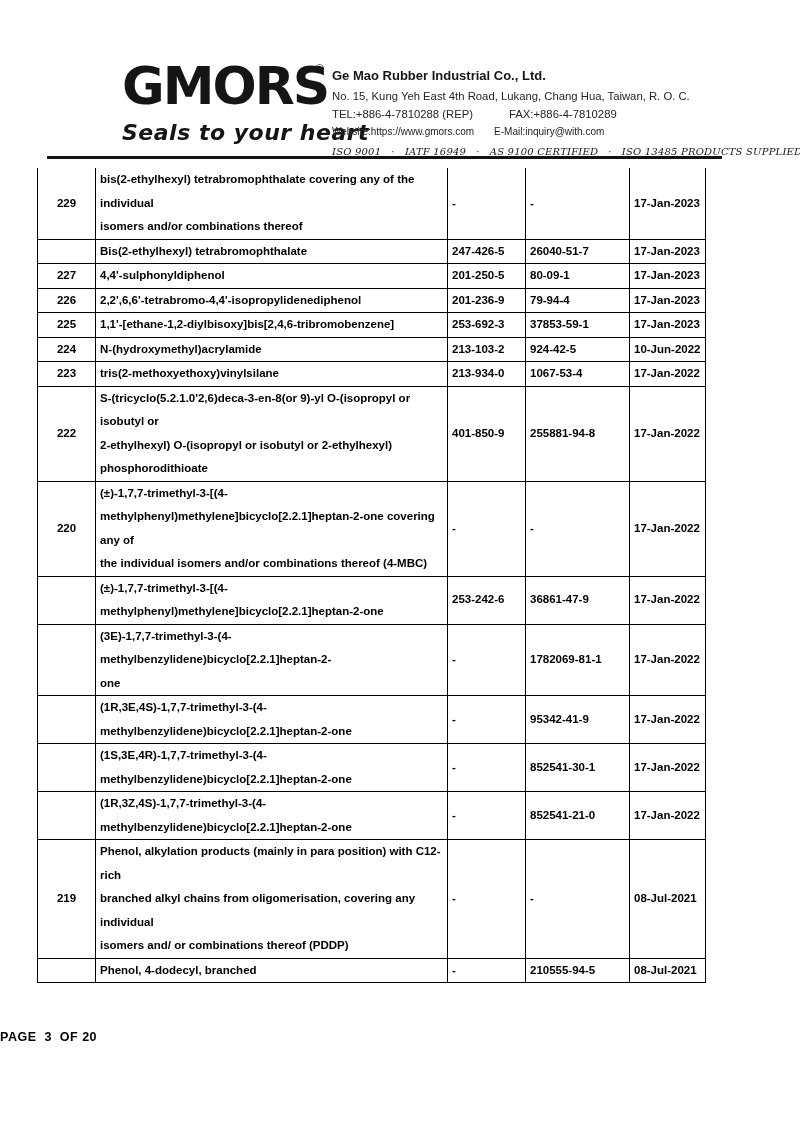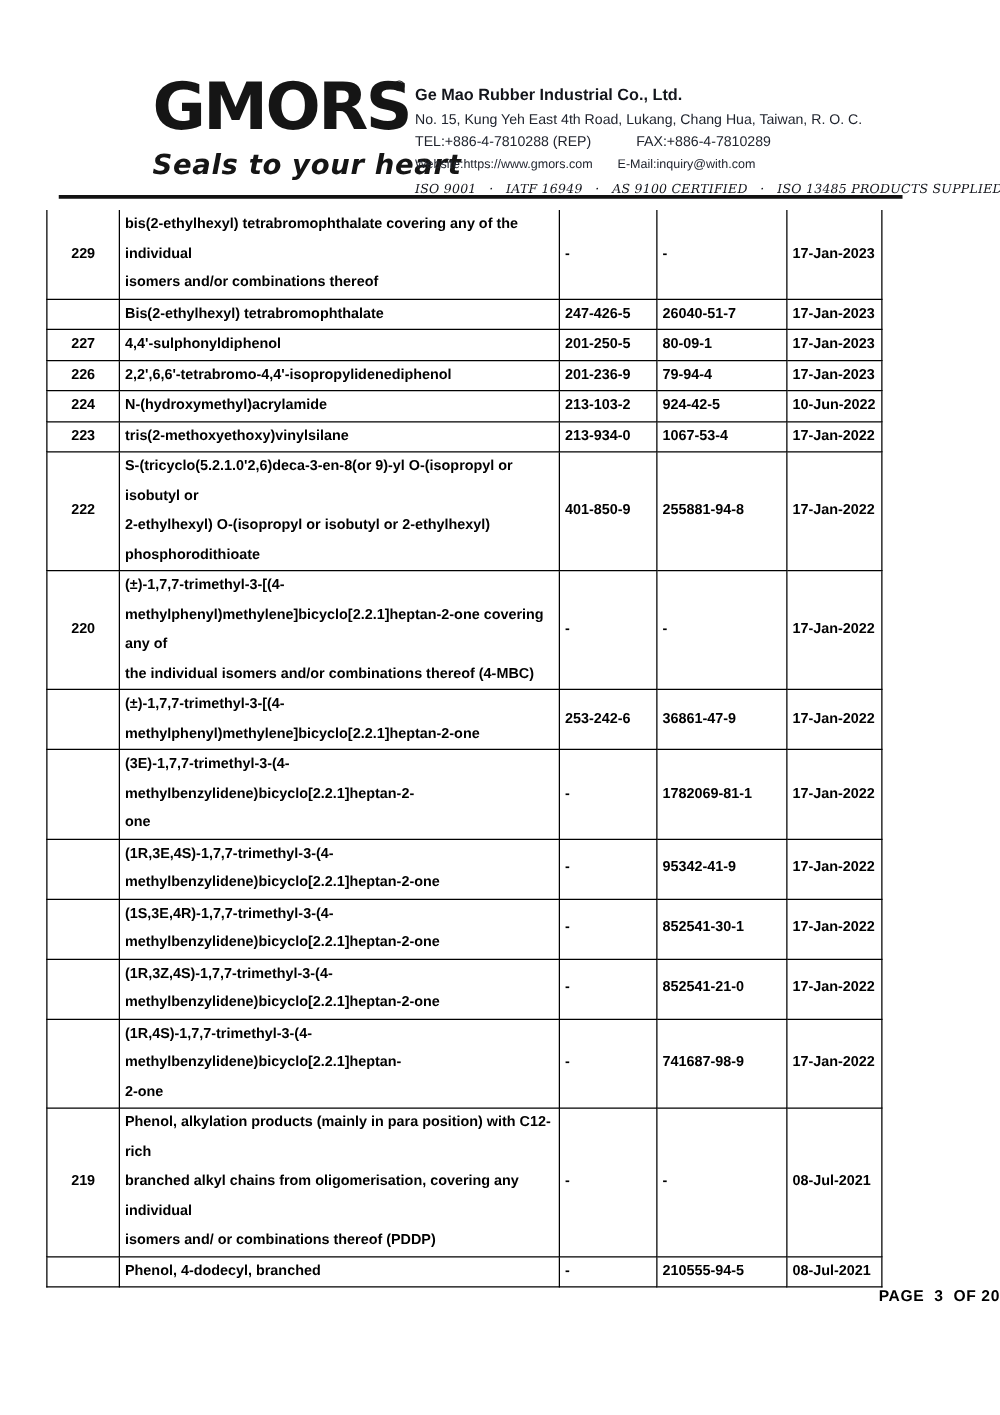--- a/index.html
+++ b/index.html
@@ -43,21 +43,21 @@
   td.c-num{text-align:center;padding-right:3px;}
   td.c-name{white-space:pre-line;}
   col.w-num{width:58px;}
   col.w-name{width:352px;}
   col.w-ec{width:78px;}
   col.w-cas{width:104px;}
   col.w-date{width:76px;}
 
   
   .footer{
-    position:absolute;left:0;top:1030px;width:800px;text-align:right;
+    position:absolute;left:0;top:1030px;width:800px;text-align:left;
     font-size:12.5px;font-weight:700;letter-spacing:0.5px;white-space:pre;color:#000;
   }
 </style>
 </head>
 <body>
 
 <div class="page">
 
   <div class="logo-block">
     <div class="logo-text">GMORS</div>
@@ -113,20 +113,27 @@
       <td class="c-date">17-Jan-2023</td>
     </tr>
         <tr>
       <td class="c-num">226</td>
       <td class="c-name">2,2',6,6'-tetrabromo-4,4'-isopropylidenediphenol</td>
       <td class="c-ec">201-236-9</td>
       <td class="c-cas">79-94-4</td>
       <td class="c-date">17-Jan-2023</td>
     </tr>
         <tr>
+      <td class="c-num">225</td>
+      <td class="c-name">1,1'-[ethane-1,2-diylbisoxy]bis[2,4,6-tribromobenzene]</td>
+      <td class="c-ec">253-692-3</td>
+      <td class="c-cas">37853-59-1</td>
+      <td class="c-date">17-Jan-2023</td>
+    </tr>
+        <tr>
       <td class="c-num">224</td>
       <td class="c-name">N-(hydroxymethyl)acrylamide</td>
       <td class="c-ec">213-103-2</td>
       <td class="c-cas">924-42-5</td>
       <td class="c-date">10-Jun-2022</td>
     </tr>
         <tr>
       <td class="c-num">223</td>
       <td class="c-name">tris(2-methoxyethoxy)vinylsilane</td>
       <td class="c-ec">213-934-0</td>
@@ -185,28 +192,20 @@
     </tr>
         <tr>
       <td class="c-num"></td>
       <td class="c-name">(1R,3Z,4S)-1,7,7-trimethyl-3-(4-
 methylbenzylidene)bicyclo[2.2.1]heptan-2-one</td>
       <td class="c-ec">-</td>
       <td class="c-cas">852541-21-0</td>
       <td class="c-date">17-Jan-2022</td>
     </tr>
         <tr>
-      <td class="c-num"></td>
-      <td class="c-name">(1R,4S)-1,7,7-trimethyl-3-(4-methylbenzylidene)bicyclo[2.2.1]heptan-
-2-one</td>
-      <td class="c-ec">-</td>
-      <td class="c-cas">741687-98-9</td>
-      <td class="c-date">17-Jan-2022</td>
-    </tr>
-        <tr>
       <td class="c-num">219</td>
       <td class="c-name">Phenol, alkylation products (mainly in para position) with C12-rich
 branched alkyl chains from oligomerisation, covering any individual
 isomers and/ or combinations thereof (PDDP)</td>
       <td class="c-ec">-</td>
       <td class="c-cas">-</td>
       <td class="c-date">08-Jul-2021</td>
     </tr>
         <tr>
       <td class="c-num"></td>

